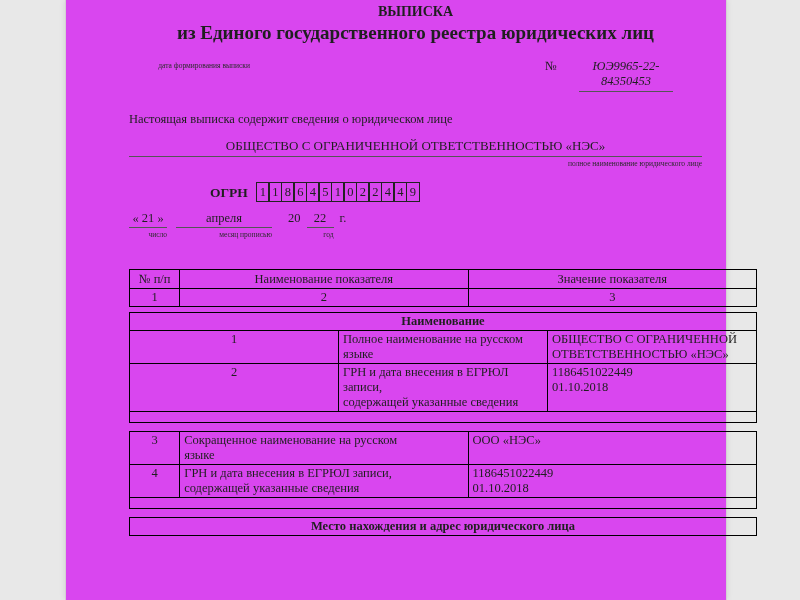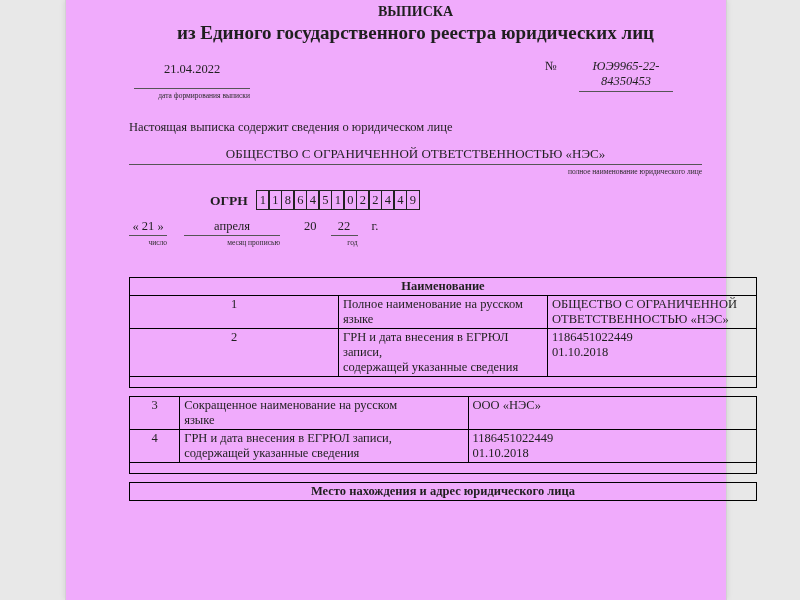--- a/index.html
+++ b/index.html
@@ -7,21 +7,21 @@
   body {
     background:#e8e8e8;
     font-family:"Liberation Serif","DejaVu Serif",serif;
     color:#1f1f1f;
     overflow:hidden;
     position:relative;
   }
   .page {
     position:absolute; left:65px; top:0;
     width:662px; height:600px;
-    background:#f0abfc;
+    background:#d946ef;
     border-left:1px solid #d2d2d2;
     border-right:1px solid #d2d2d2;
     box-shadow:0 0 6px rgba(0,0,0,0.10);
   }
   .content { padding:0 24px 0 63px; font-size:12.5px; line-height:15px; }
 
   .doc-title   { text-align:center; font-weight:bold; font-size:14px;   margin-top:4px; }
   .doc-subtitle{ text-align:center; font-weight:bold; font-size:19px; margin-top:6px; }
 
   .meta-row { display:flex; justify-content:space-between; margin-top:19px; }
@@ -44,21 +44,21 @@
   .ogrn-label { font-weight:bold; font-size:13.5px; margin-right:8px; }
   .ogrn-boxes { display:flex; }
   .ogrn-box {
     width:14px; height:20px; border:1.5px solid #222; margin-left:-1.5px;
     display:flex; align-items:center; justify-content:center; font-size:12.5px;
   }
   .ogrn-box:first-child { margin-left:0; }
 
   .included { margin-top:11px; }
 
-  .date-words { margin-top:9px; display:flex; align-items:flex-start;gap:8px; }
+  .date-words { margin-top:9px; display:flex; align-items:flex-start; }
   .dw-field { text-align:center; }
   .dw-field .line { border-bottom:1.2px solid #555; padding:0 2px 1px 2px; }
   .dw-day   { width:38px; }
   .dw-month { width:96px; margin-left:9px; }
   .dw-century { margin-left:16px; }
   .dw-year  { width:27px; margin-left:6px; }
   .dw-suffix{ margin-left:6px; }
 
   .table-wrap { margin-top:30px; width:550px; }
   table {
@@ -81,21 +81,20 @@
 <body>
 
 <div class="page">
   <div class="content">
 
     <div class="doc-title">ВЫПИСКА</div>
     <div class="doc-subtitle">из Единого государственного реестра юридических лиц</div>
 
     <div class="meta-row">
       <div class="date-field">
-        <div class="line">21.04.2022</div>
         <div class="flabel">дата формирования выписки</div>
       </div>
       <div class="num-group">
         <div class="num-sign">№</div>
         <div class="num-field">
           <div class="line">ЮЭ9965-22-
 84350453</div>
         </div>
       </div>
     </div>
@@ -139,20 +138,34 @@
       <div class="dw-century">20</div>
       <div class="dw-field dw-year">
         <div class="line">22</div>
         <div class="flabel">год</div>
       </div>
       <div class="dw-suffix">г.</div>
     </div>
 
     <div class="table-wrap">
 
+      <table class="tbl-a">
+        <tbody>
+            <tr class="hdr">
+          <td class="c1">№ п/п</td>
+          <td class="c2">Наименование показателя</td>
+          <td class="c3">Значение показателя</td>
+        </tr>
+        <tr class="hdr2">
+          <td class="c1">1</td>
+          <td class="c2">2</td>
+          <td class="c3">3</td>
+        </tr>
+      </tbody>
+        </table>
 
       <table class="tbl-b">
         <tbody>
             <tr class="band">
           <td colspan="3">Наименование</td>
         </tr>
         <tr>
           <td class="c1">1</td>
           <td class="c2">Полное наименование на русском языке</td>
           <td class="c3">ОБЩЕСТВО С ОГРАНИЧЕННОЙ

